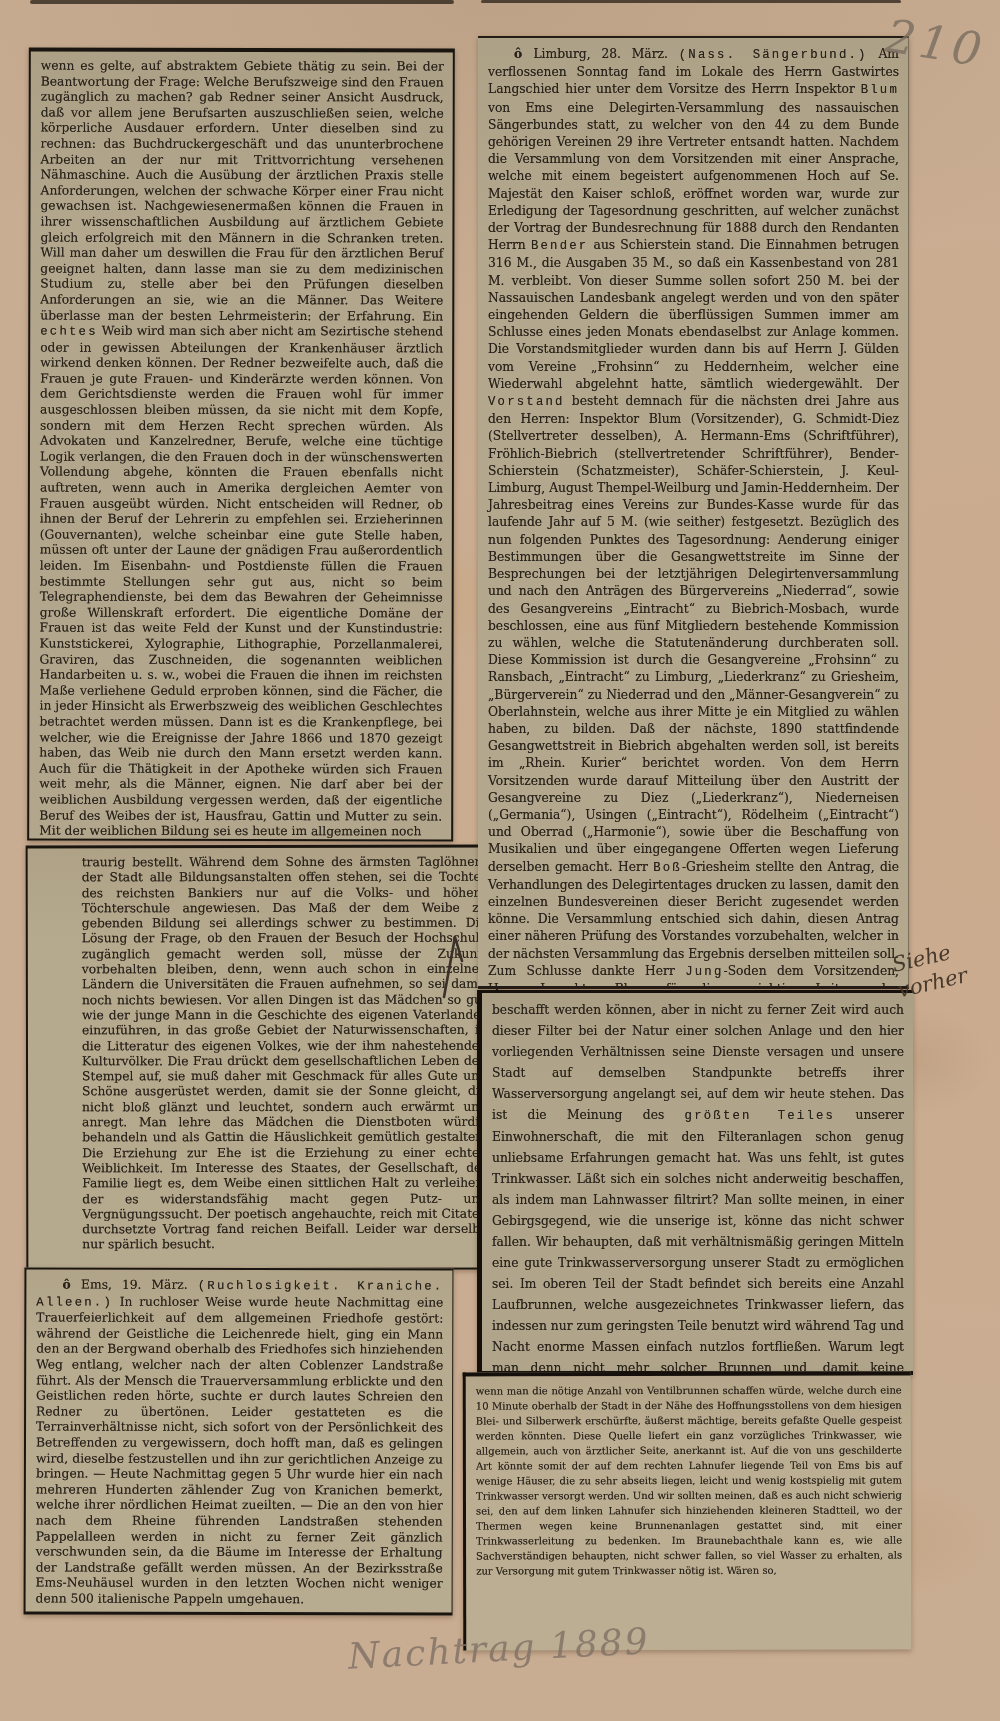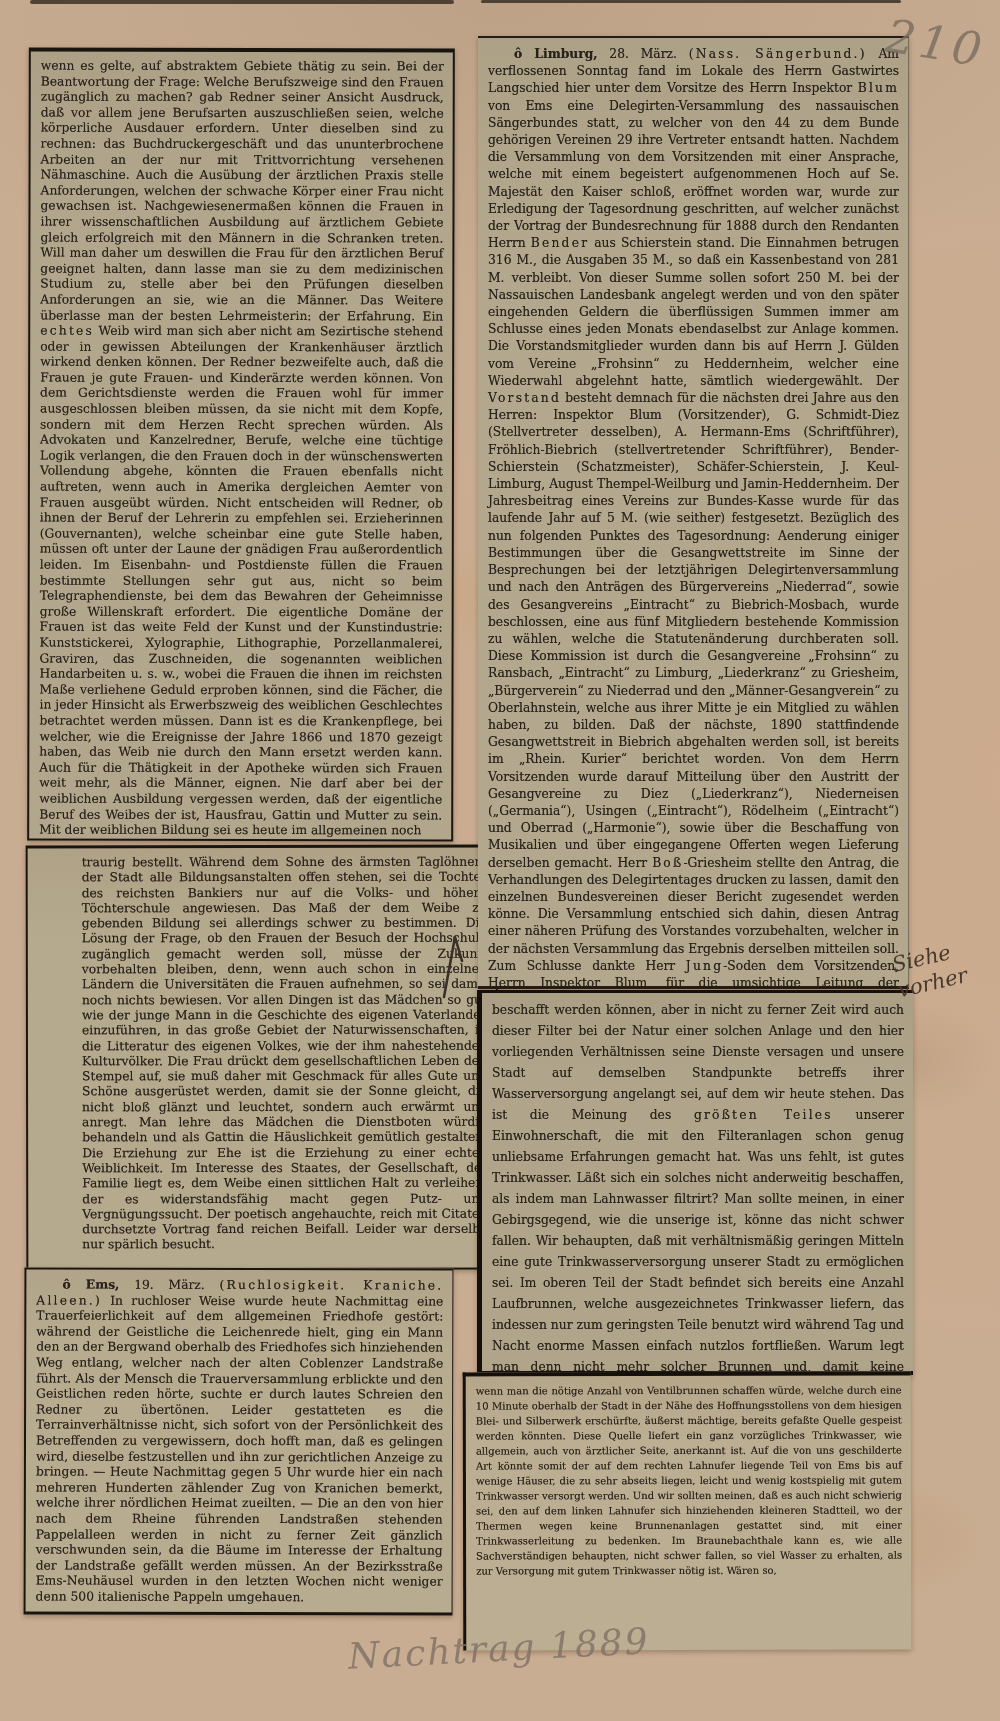--- a/index.html
+++ b/index.html
@@ -40,23 +40,23 @@
       border-top:2px solid #241d15;border-bottom:3px solid #241d15;
       border-right:1px solid rgba(40,30,20,.4);
       font-size:12.3px;line-height:17.2px;}
   .r2{left:477px;top:990px;width:431px;height:378px;background-color:#b0a58b;
       border-left:5px solid #15100b;border-top:3px solid #15100b;border-bottom:4px solid #15100b;
       font-size:12.3px;line-height:21px;}
   .r3{left:463px;top:1372px;width:445px;height:274px;background-color:#bcae92;
       border-top:4px solid #15100b;border-left:3px solid #15100b;
       transform:rotate(-.12deg);font-size:10px;line-height:15px;}
 
-  .run-b{font-weight:bold;}
+  .run-b{font-weight:normal;}
   .run-sig{font-weight:bold;}
-  .run-sp{letter-spacing:2.2px;}
+  .run-sp{letter-spacing:2.2px;font-family:Liberation Mono, monospace;}
 
   .hw{position:absolute;font-style:italic;}
   .pagenum{left:886px;top:16px;font-size:46px;color:rgba(125,112,98,.85);
            transform:rotate(9deg);letter-spacing:4px;}
   .sidenote{left:894px;top:940px;width:106px;font-size:21px;line-height:26px;
             color:#46392c;transform:rotate(-13deg);}
   .bottomnote{left:348px;top:1628px;font-size:36px;color:rgba(128,114,102,.82);
               transform:rotate(-3deg);letter-spacing:2px;}
   .mark{position:absolute;left:440px;top:931px;}
 </style>

